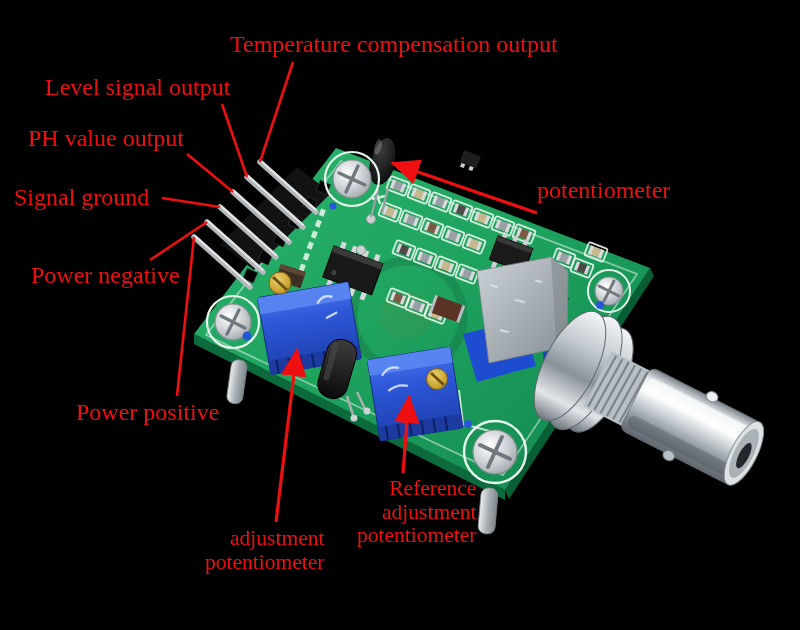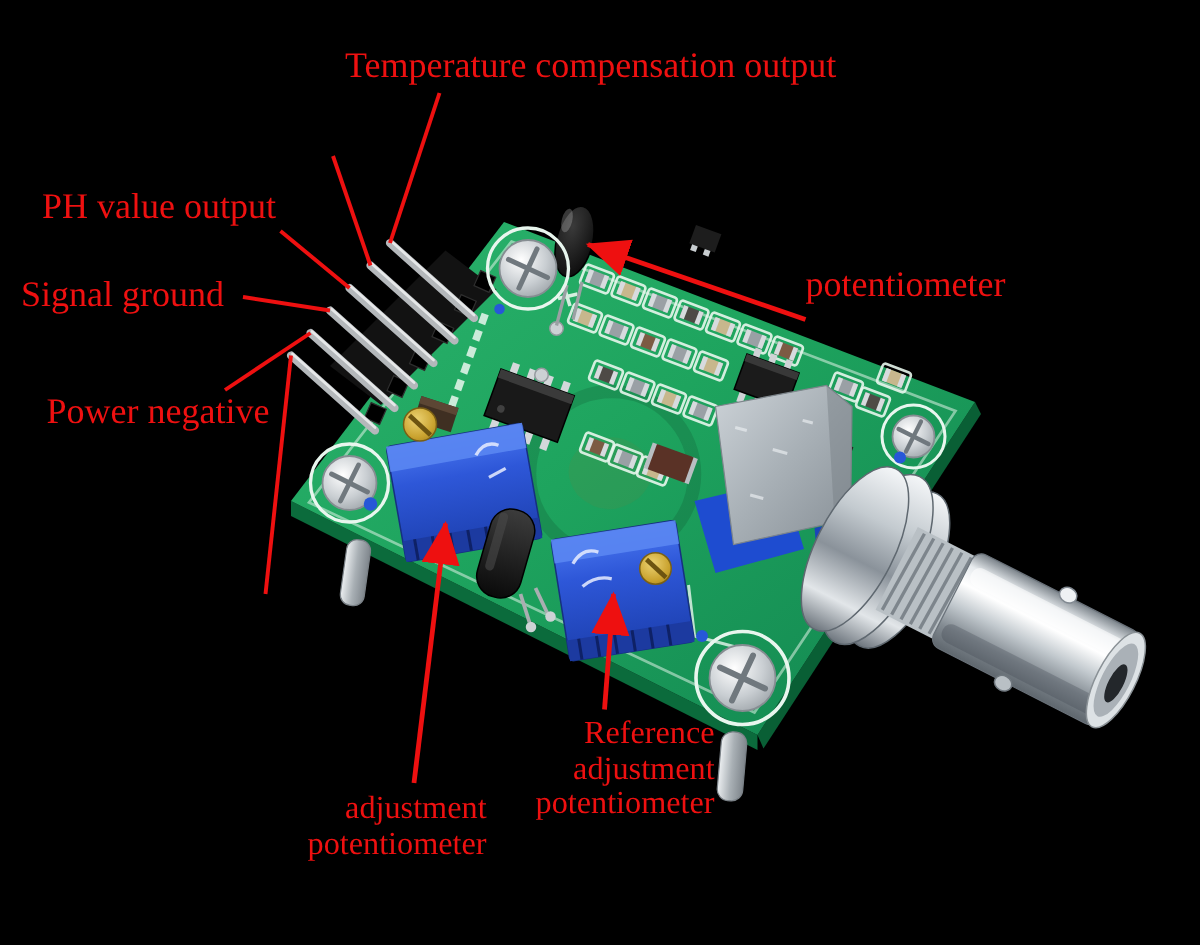--- a/index.html
+++ b/index.html
@@ -508,26 +508,28 @@
     <line x1="162" y1="198" x2="220" y2="207"></line>
     <line x1="150" y1="260" x2="207" y2="222"></line>
     <line x1="177" y1="396" x2="194" y2="237"></line>
     <line x1="537" y1="213" x2="392" y2="163" stroke-width="3.2" marker-end="url(#arrowR)"></line>
     <line x1="276" y1="522" x2="297" y2="349" stroke-width="3.2" marker-end="url(#arrowR)"></line>
     <line x1="403" y1="473" x2="409" y2="396" stroke-width="3.2" marker-end="url(#arrowR)"></line>
   </g>
 </svg>
 
 <div class="lbl" style="left:230px;top:31px">Temperature compensation output</div>
+<div class="lbl" style="left:45px;top:74px">Level signal output</div>
 <div class="lbl" style="left:28px;top:125px">PH value output</div>
 <div class="lbl" style="left:14px;top:184px">Signal ground</div>
 <div class="lbl" style="left:31px;top:262px">Power negative</div>
 <div class="lbl twoline" style="left:537px;top:176px">
   <div>potentiometer</div>
 </div>
+<div class="lbl" style="left:76px;top:399px">Power positive</div>
 <div class="lbl small" style="left:205px;top:527px">
   <div>adjustment</div>
   <div>potentiometer</div>
 </div>
 <div class="lbl small" style="left:357px;top:477px">
   <div>Reference</div>
   <div>adjustment</div>
   <div>potentiometer</div>
 </div>
 

